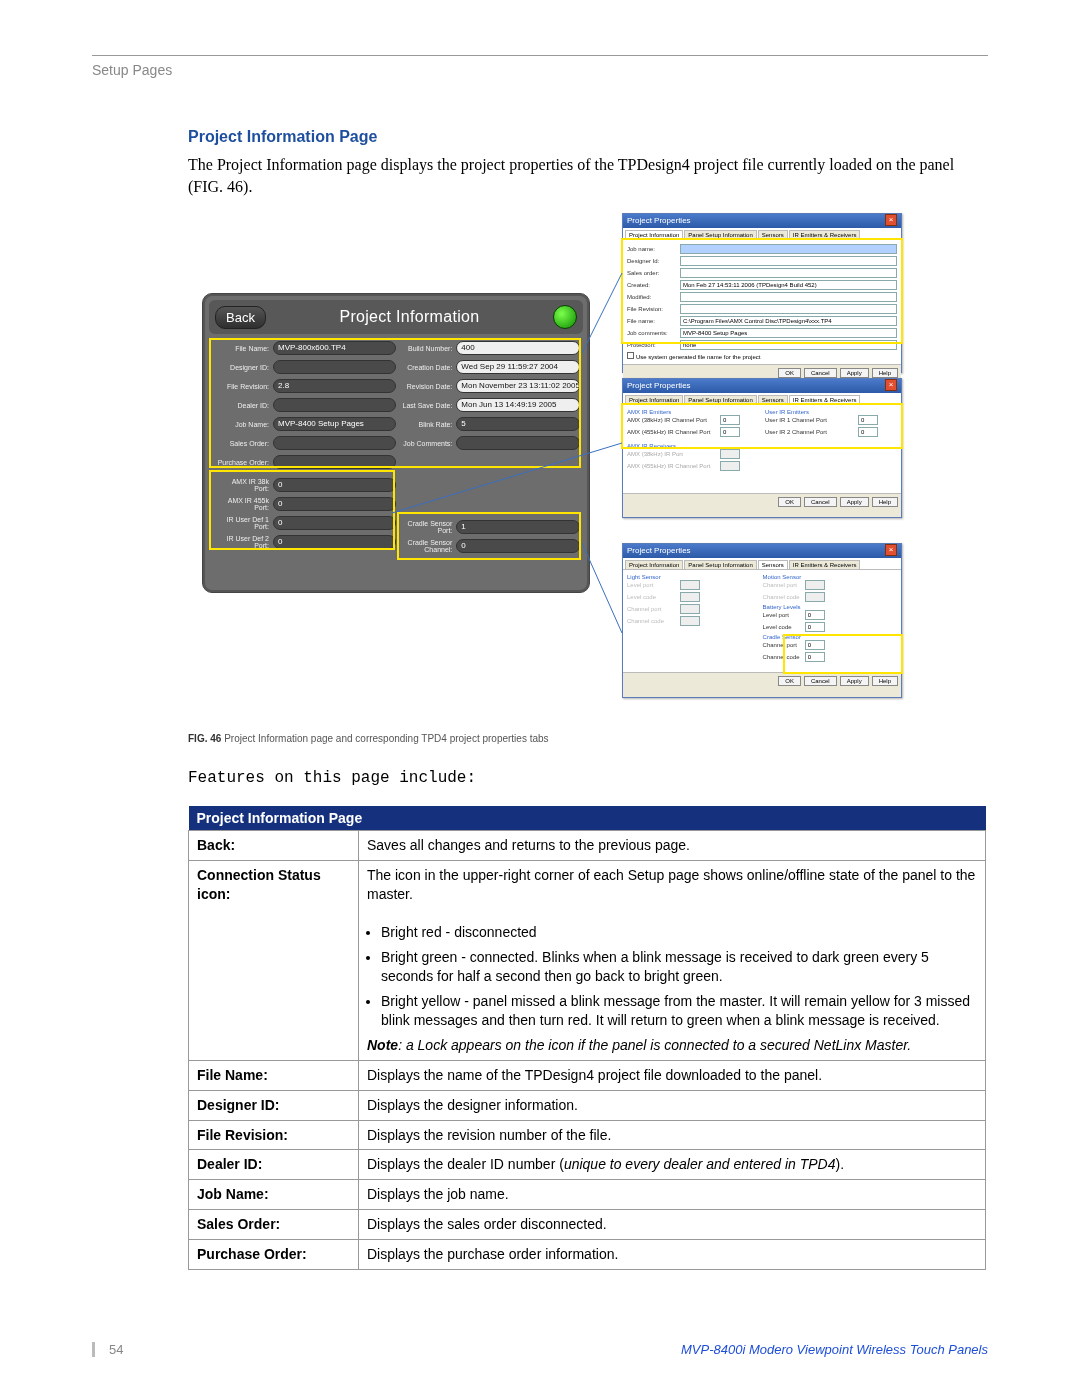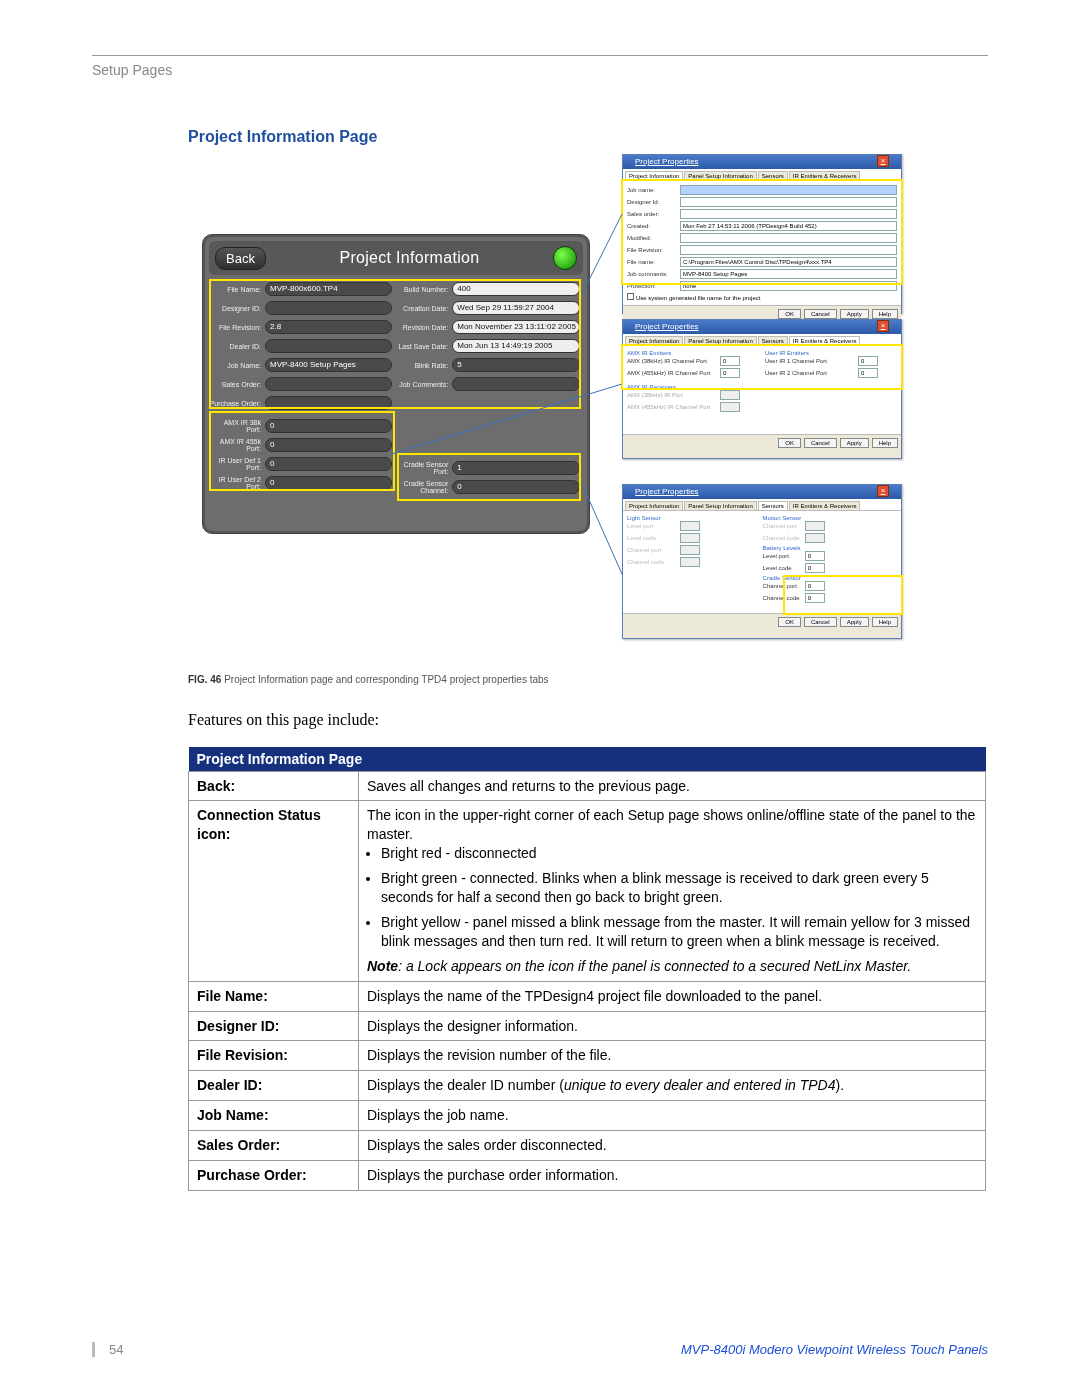--- a/index.html
+++ b/index.html
@@ -86,20 +86,21 @@
     width:24px;height:24px;border-radius:50%;
     background:radial-gradient(circle at 35% 35%, #7cff4b, #0a8a00);
     border:1px solid #064000;
   }
   .panel-body {
     display:flex;
     gap:4px;
     flex-wrap:wrap;
     font-size:8px;
     color:#eee;
+    padding-left:8px;
   }
   .panel-col { width:49%; }
   .panel-row {
     display:flex;
     align-items:center;
     margin-bottom:3px;
     height:16px;
   }
   .panel-label {
     width:56px;
@@ -137,26 +138,25 @@
     width:280px;
     background:#ece9d8;
     border:1px solid #5a7db9;
     font-size:7px;
     box-shadow:1px 1px 2px rgba(0,0,0,0.3);
   }
   .dlg-titlebar {
     height:14px;
     background:linear-gradient(#4a7ac9,#2c5aa9);
     color:#fff;
-    padding:0 12px;
+    padding:0 4px;
     line-height:14px;
     display:flex;
     justify-content:space-between;
     font-size:8px;
-    text-decoration:underline;
   }
   .dlg-close { width:12px;height:12px;background:#e05030;border:1px solid #803010;text-align:center;line-height:10px;font-size:8px;color:#fff; }
   .dlg-tabs { display:flex; padding:2px 2px 0 2px; background:#fff; border-bottom:1px solid #bbb;}
   .dlg-tab { padding:1px 3px; border:1px solid #bbb; border-bottom:none; background:#ece9d8; margin-right:1px; font-size:6px;}
   .dlg-tab.active { background:#fff; }
   .dlg-body { background:#fff; padding:4px; min-height:80px; }
   .dlg-field-row { display:flex; margin-bottom:2px; align-items:center; gap:3px;}
   .dlg-lbl { width:50px; font-size:6px; color:#333; }
   .dlg-val { flex:1; height:10px; border:1px solid #8aa; background:#fff; font-size:6px; padding:0 2px; line-height:9px; overflow:hidden;}
   .dlg-val.hl { background:#b3d1ff; }
@@ -195,21 +195,21 @@
   .feat-table td {
     border:1px solid #999;
     padding:5px 8px;
     vertical-align:top;
     line-height:1.35;
   }
   .feat-table td:first-child {
     width:170px;
     font-weight:bold;
   }
-  .feat-table ul { margin:0 0 4px 14px; padding:0; }
+  .feat-table ul { margin:20px 0 4px 14px; padding:0; }
   .feat-table ul li { margin-bottom:6px; }
   .note-ital { font-style:italic; }
 
   .footer {
     position:absolute;
     bottom:40px;
     left:92px;
     right:92px;
     display:flex;
     justify-content:space-between;
@@ -221,20 +221,21 @@
   .footer .doc { font-style:italic; color:#1d4ed8;}
 </style>
 </head>
 <body>
 
 <div class="page">
   <div class="header-line"></div>
   <div class="header-label">Setup Pages</div>
 
   <div class="section-title">Project Information Page</div>
+  <p class="body-text">The Project Information page displays the project properties of the TPDesign4 project file currently loaded on the panel (FIG. 46).</p>
 
   <div class="fig-area">
 
     <div class="panel-screenshot">
       <div class="panel-titlebar">
         <div class="back-btn">Back</div>
         <div class="panel-title">Project Information</div>
         <div class="conn-icon"></div>
       </div>
       <div class="panel-body" id="panel-body">
@@ -524,21 +525,21 @@
       <line x1="380" y1="140" x2="420" y2="60" stroke="#3a6fbf" stroke-width="1"></line>
       <line x1="190" y1="300" x2="420" y2="230" stroke="#3a6fbf" stroke-width="1"></line>
       <line x1="380" y1="330" x2="420" y2="420" stroke="#3a6fbf" stroke-width="1"></line>
     </svg>
   </div>
 
   <div class="fig-caption">
     <b>FIG. 46</b><span>  Project Information page and corresponding TPD4 project properties tabs</span>
   </div>
 
-  <p class="body-text" style="font-family:Liberation Serif, serif;">Features on this page include:</p>
+  <p class="body-text" style="font-family:Liberation Mono, monospace;">Features on this page include:</p>
 
   <table class="feat-table">
     <tbody>
         <tr>
           <th class="header" colspan="2">Project Information Page</th>
         </tr>
     </tbody>
       <tbody id="feat-rows">
         <tr>
           <td>Back:</td>

